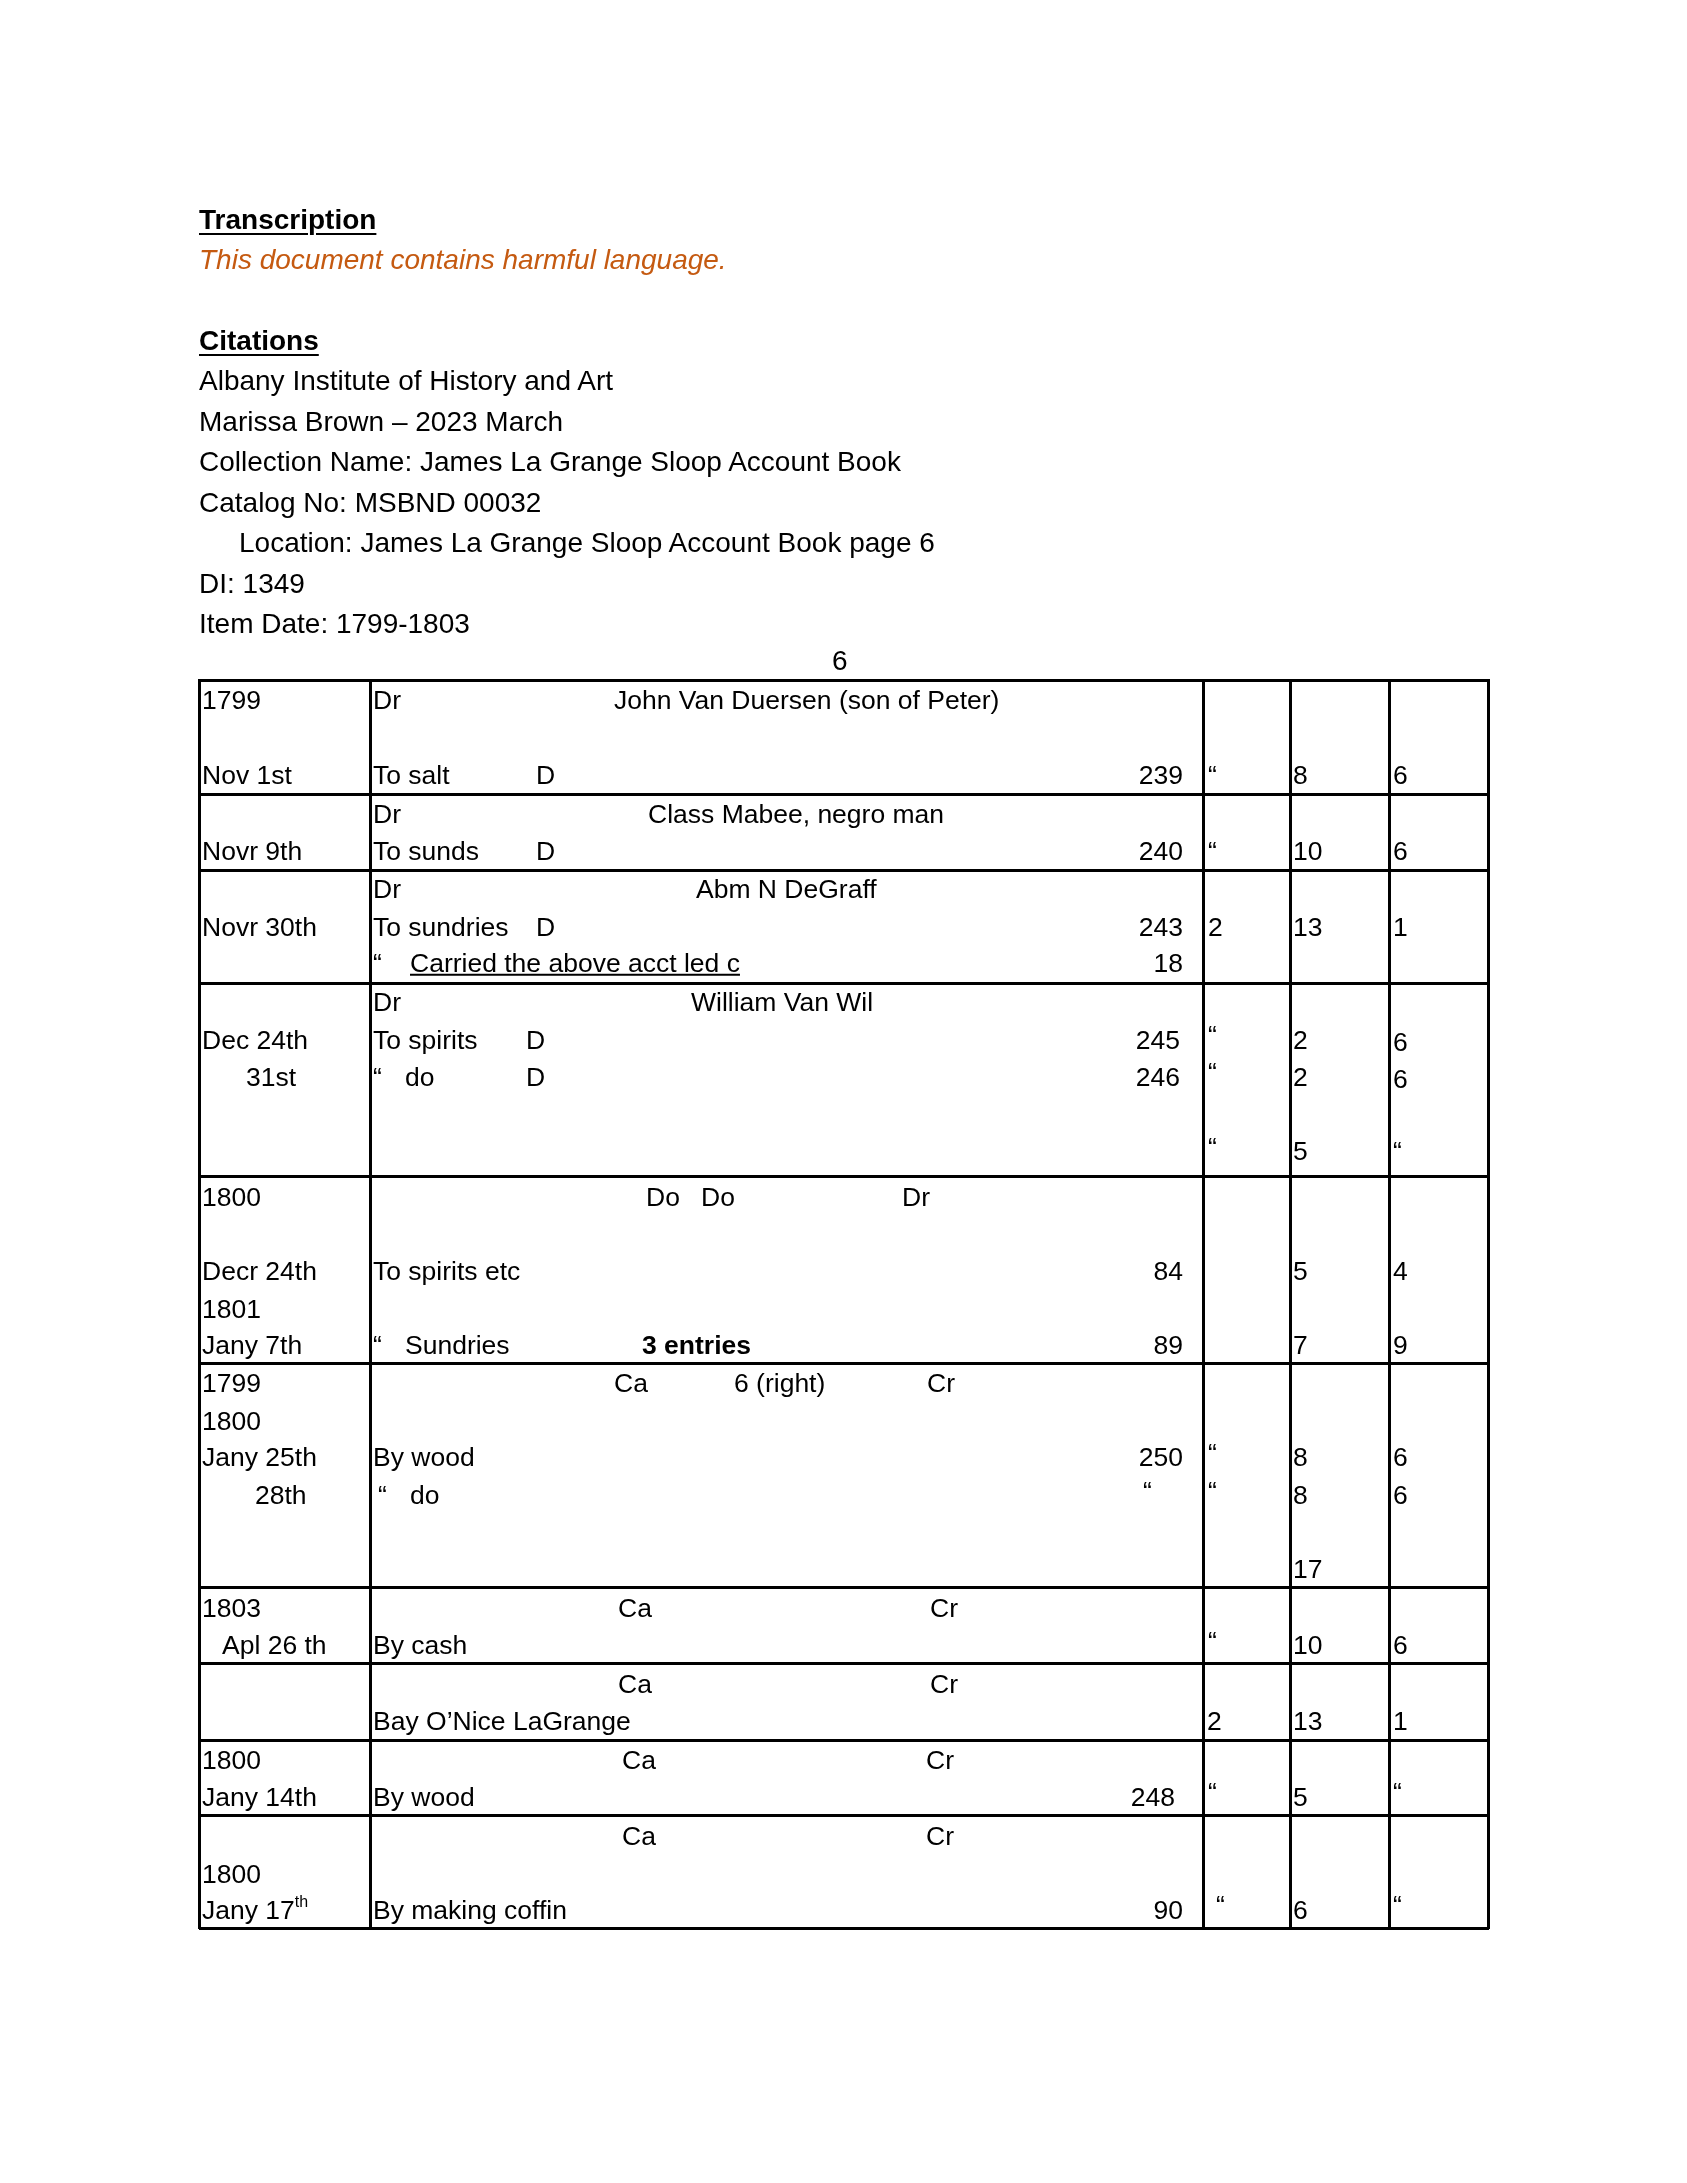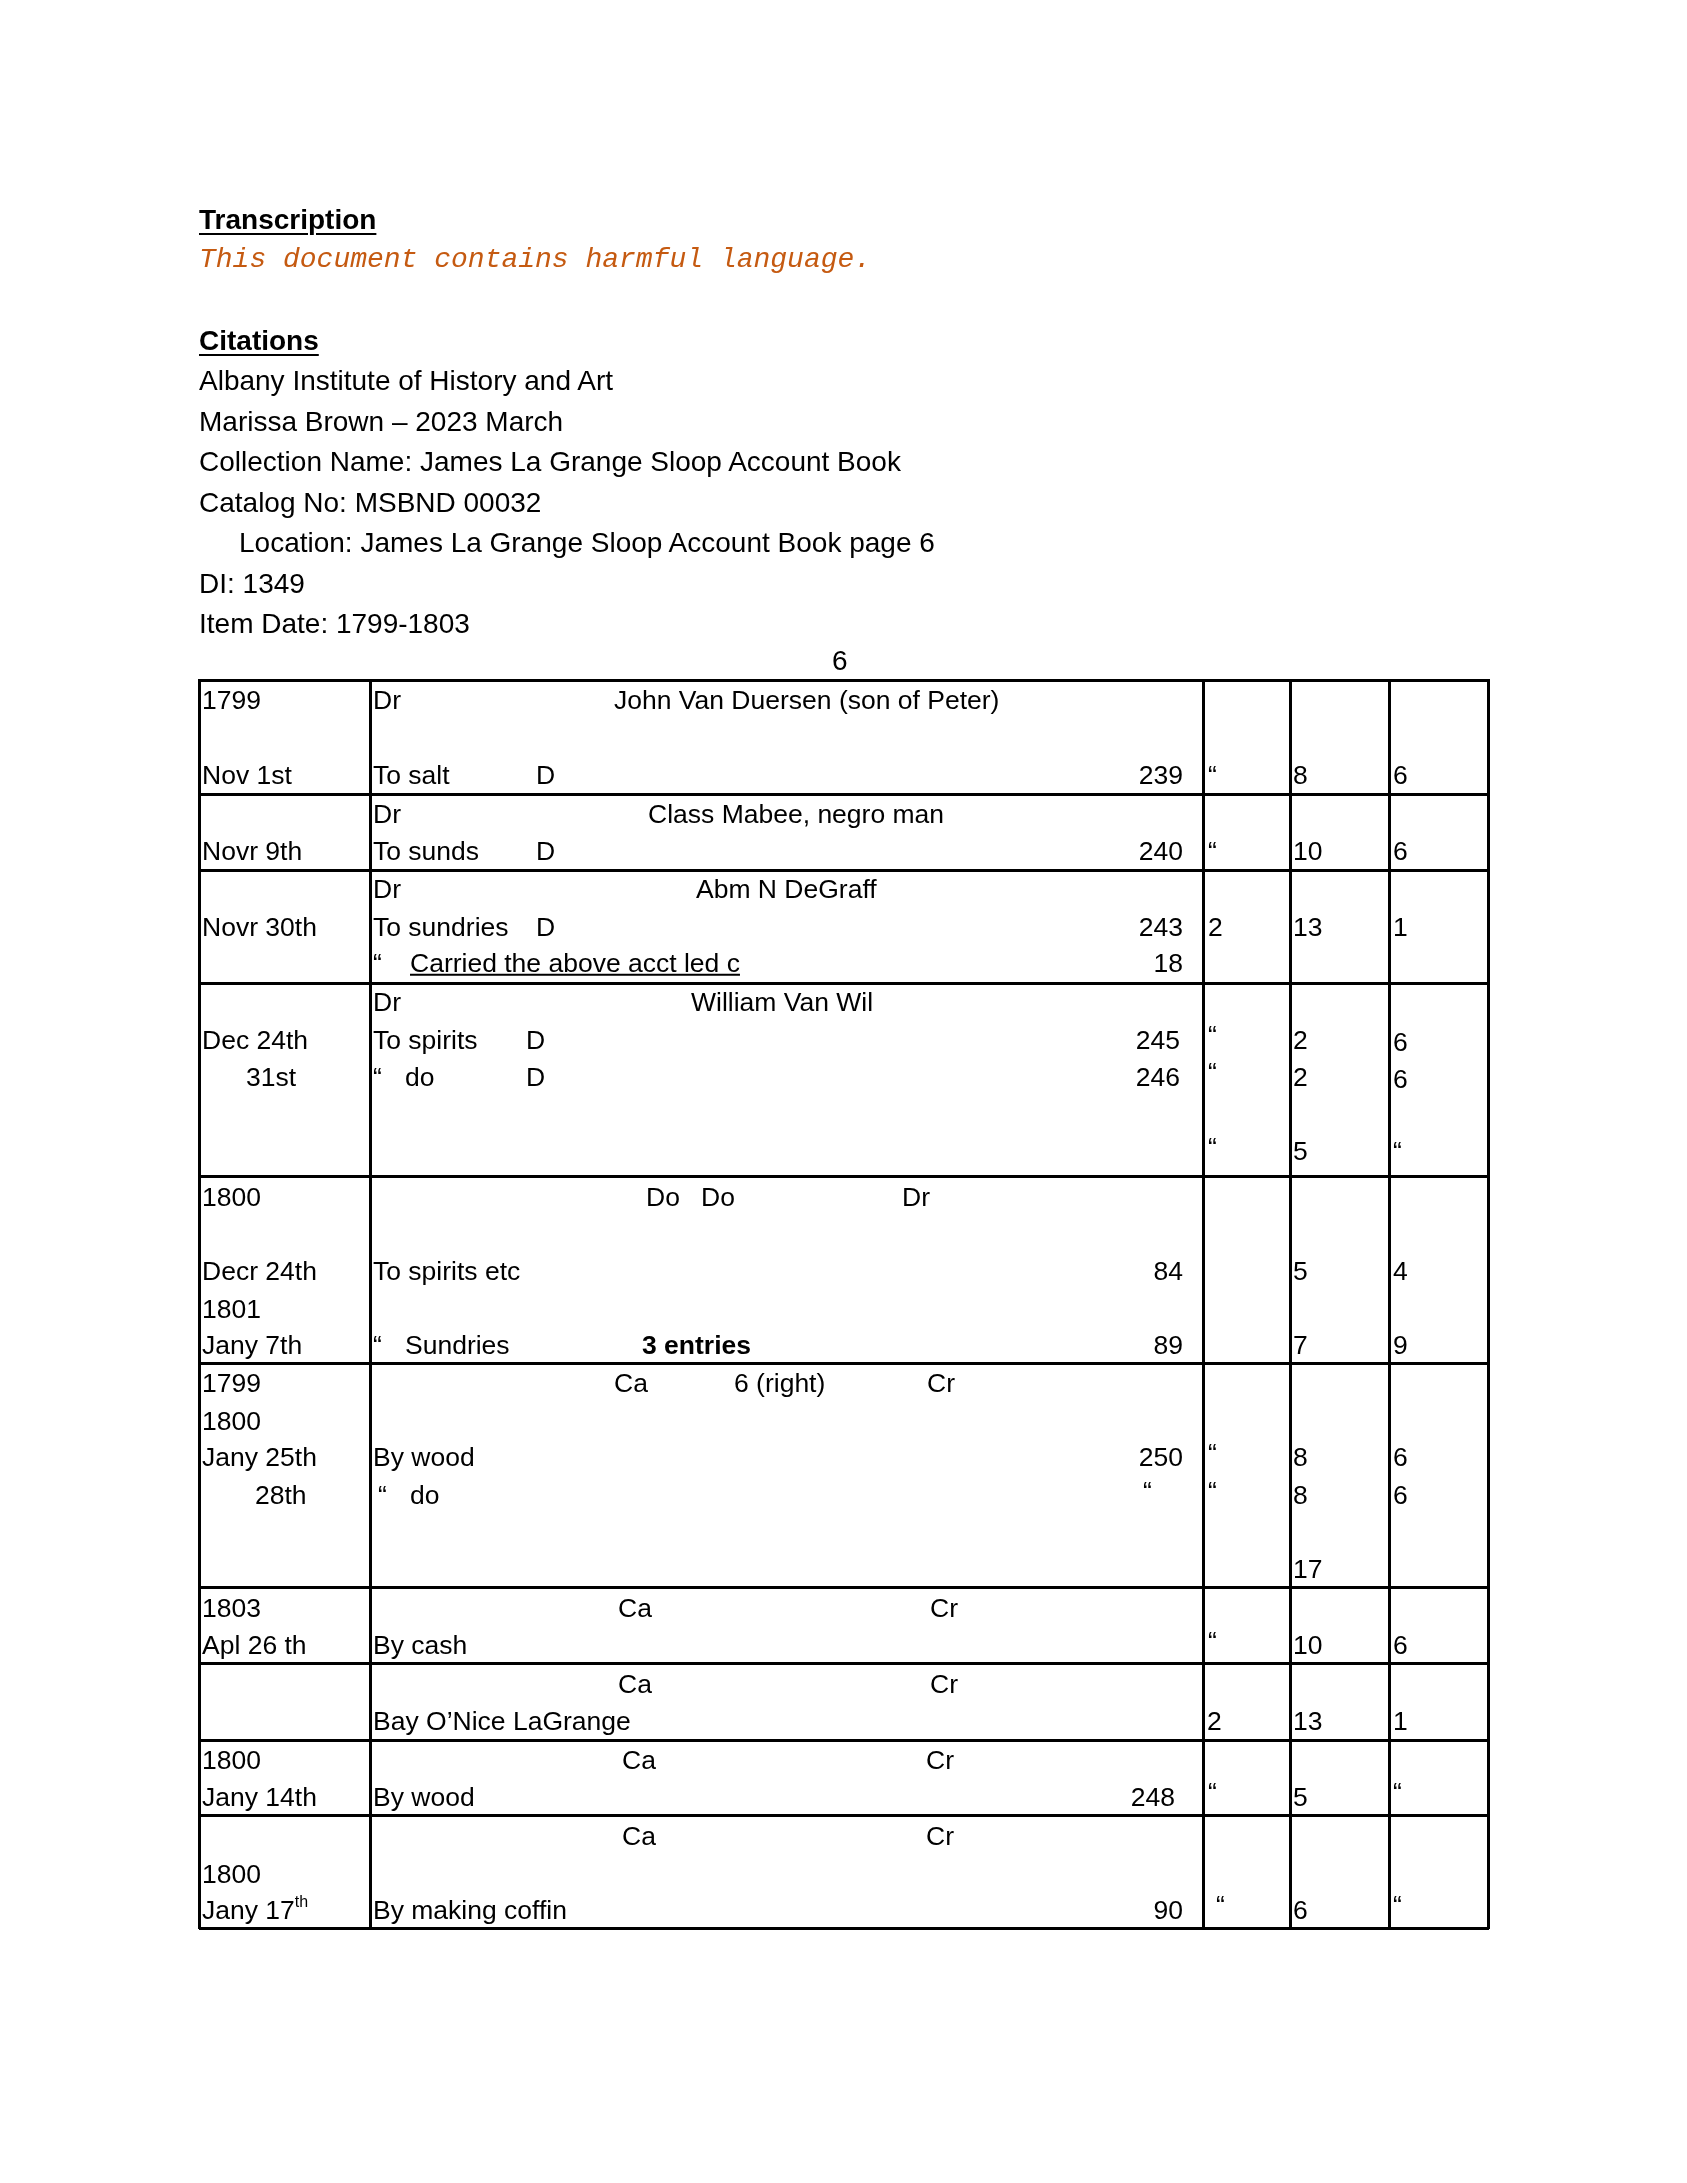--- a/index.html
+++ b/index.html
@@ -1,20 +1,20 @@
 <!DOCTYPE html>
 <html style="font-size:10.6px"><head>
 <meta charset="utf-8">
 <style>
   html, body { margin:0; padding:0; background:#ffffff; }
   body { width:1687px; height:2183px; position:relative; overflow:hidden;
          font-family:"Liberation Sans", sans-serif; color:#000; }
   .t { position:absolute; font-size:28px; line-height:1; white-space:pre; transform:translateY(-50%); }
   .h { font-weight:bold; text-decoration:underline; text-decoration-thickness:2px; text-underline-offset:4px; }
-  .warn { color:#C55A11; font-style:italic;font-family:Liberation Mono, monospace; }
+  .warn { color:#C55A11; font-style:italic; }
   .c { font-size:26.5px; }
   .r { text-align:right; transform:translate(-100%,-50%); }
   .hl { position:absolute; left:199px; width:1290px; height:2.6px; background:#000; }
   .vl { position:absolute; width:2.6px; background:#000; }
   sup { font-size:16px; vertical-align:12px; line-height:0; }
 </style>
 </head>
 <body>
 
 <div class="t h" style="left:199px;top:220px;">Transcription</div>
@@ -151,21 +151,21 @@
   <div class="t c" style="left:410px;top:1495px;">do</div>
   <div class="t c" style="left:1143px;top:1491px;">“</div>
   <div class="t c" style="left:1208px;top:1491px;">“</div>
   <div class="t c" style="left:1293px;top:1495px;">8</div>
   <div class="t c" style="left:1393px;top:1495px;">6</div>
   <div class="t c" style="left:1293px;top:1569px;">17</div>
 </div>
 
 <div>
   <div class="t c" style="left:202px;top:1608px;">1803</div>
-  <div class="t c" style="left:202px;top:1645px;">Apl 26 th</div>
+  <div class="t c" style="left:202px;top:1645px;padding-left:20px;">Apl 26 th</div>
   <div class="t c" style="left:618px;top:1608px;">Ca</div>
   <div class="t c" style="left:930px;top:1608px;">Cr</div>
   <div class="t c" style="left:373px;top:1645px;">By cash</div>
   <div class="t c" style="left:1208px;top:1641px;">“</div>
   <div class="t c" style="left:1293px;top:1645px;">10</div>
   <div class="t c" style="left:1393px;top:1645px;">6</div>
 </div>
 
 <div>
   <div class="t c" style="left:618px;top:1684px;">Ca</div>

